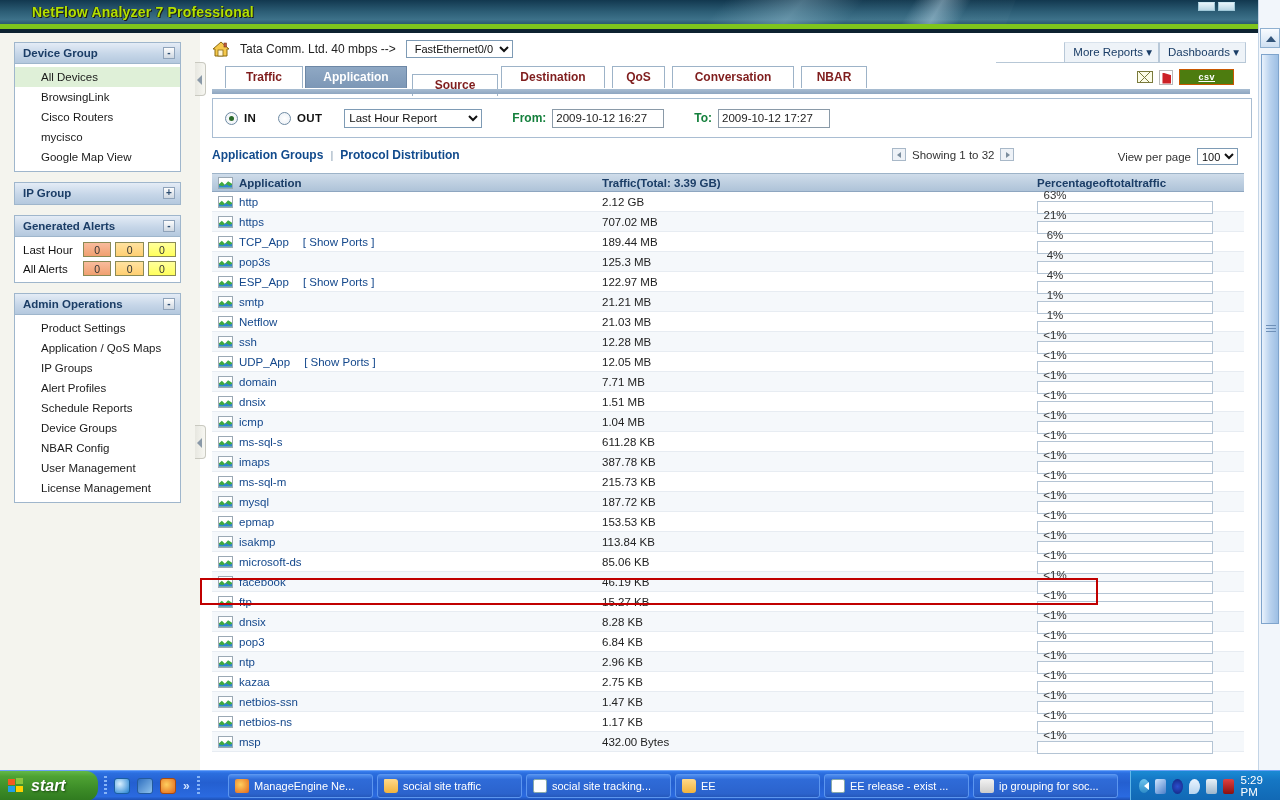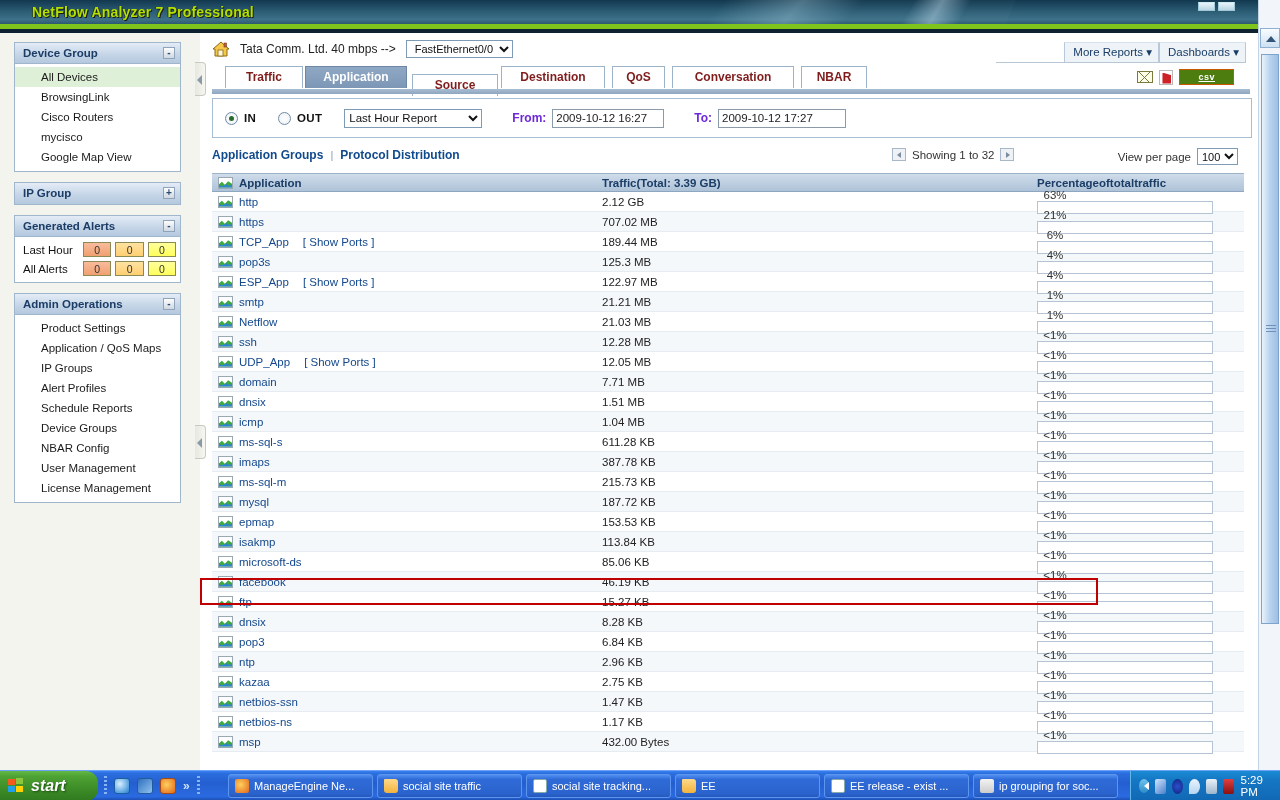--- a/index.html
+++ b/index.html
@@ -165,21 +165,21 @@
   
   .filterbox {
     margin-top: 8px; border: 1px solid #a9bdd2; background: #fff;
     height: 40px; display: flex; align-items: center; padding: 0 12px;
   }
   .radio { width: 13px; height: 13px; border-radius: 50%; border: 1px solid #6f8ba3;
     background: radial-gradient(#fff,#eaeff5); position: relative; display: inline-block; vertical-align: middle; }
   .radio.on:after { content:''; position:absolute; left:3px; top:3px; width:5px; height:5px; border-radius:50%; background:#2a6a2a; }
   .rlbl { font-weight: bold; font-size: 11.5px; color: #111; margin: 0 22px 0 6px; letter-spacing:.3px; }
   .sel-report { font-size: 11.5px; height: 19px; width: 138px; border: 1px solid #7e9bb5; background:#fff; color:#111; }
-  .fl { font-weight: bold; font-size: 12px; color: #6d28d9; margin-left: 30px; margin-right: 6px; }
+  .fl { font-weight: bold; font-size: 12px; color: #15803d; margin-left: 30px; margin-right: 6px; }
   .txtin {
     font-size: 11.5px; height: 19px; border: 1px solid #8a9aa8; background: #fff;
     padding: 0 3px; color: #222; font-family: "Liberation Sans", sans-serif;
   }
 
   
   .sublinks { margin-top: 10px; height: 20px; position: relative; }
   .sublink { color: #114a8c; font-weight: bold; font-size: 12px; cursor: pointer; }
   .sep { color: #8aa0b4; margin: 0 4px; }
   .pager { position: absolute; left: 680px; top: 0; display: flex; align-items: center; gap: 6px; }
@@ -439,21 +439,21 @@
       <span class="radio on"></span>
       <span class="rlbl">IN</span>
       <span class="radio"></span>
       <span class="rlbl">OUT</span>
       <select class="sel-report">
         <option>Last Hour Report</option>
       </select>
       <span class="fl">From:</span>
       <input class="txtin" style="width: 112px;" value="2009-10-12 16:27">
       <span class="fl">To:</span>
-      <input class="txtin" style="width: 128px;" value="2009-10-12 17:27">
+      <input class="txtin" style="width: 112px;" value="2009-10-12 17:27">
     </div>
 
     <div class="sublinks">
       <span class="sublink">Application Groups</span>
       <span class="sep">|</span>
       <span class="sublink">Protocol Distribution</span>
 
       <span class="pager">
         <span class="pgbtn prev">
             <span class="a"></span>

